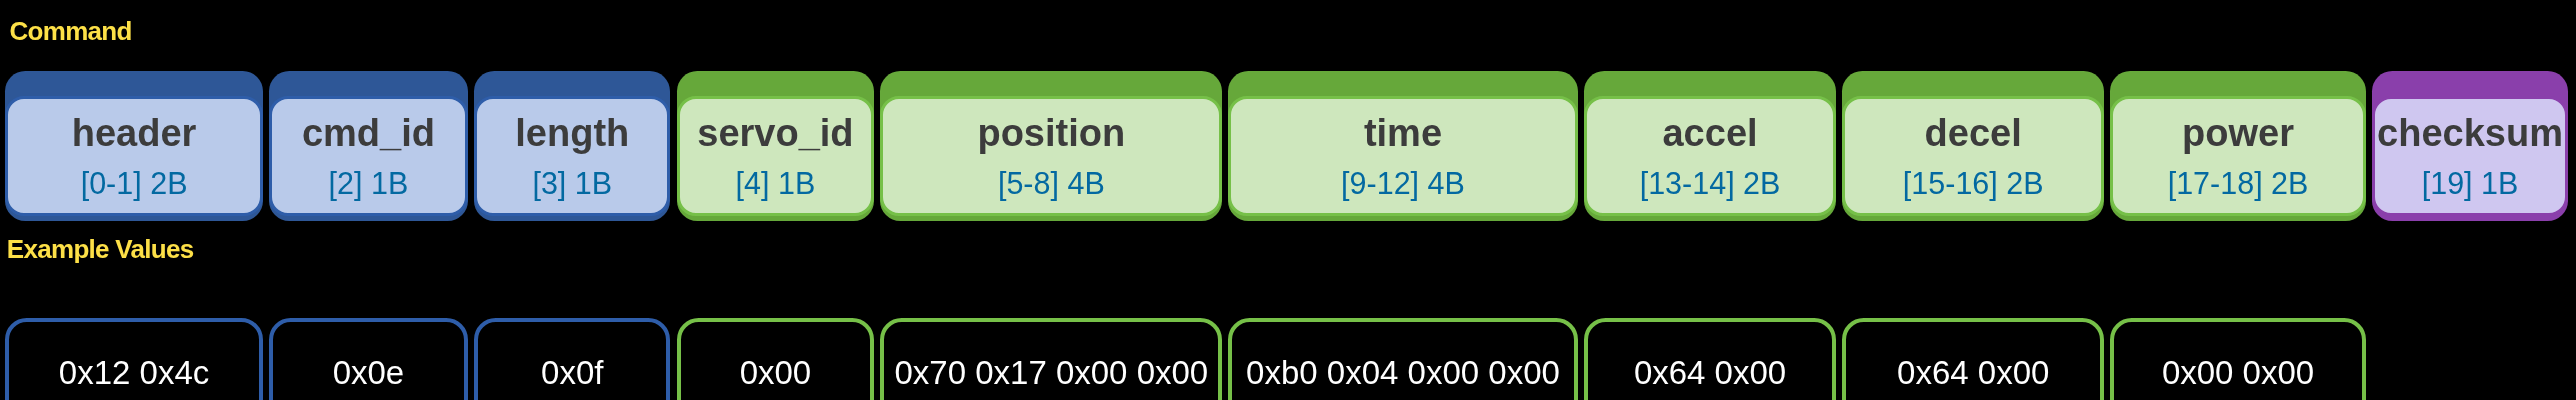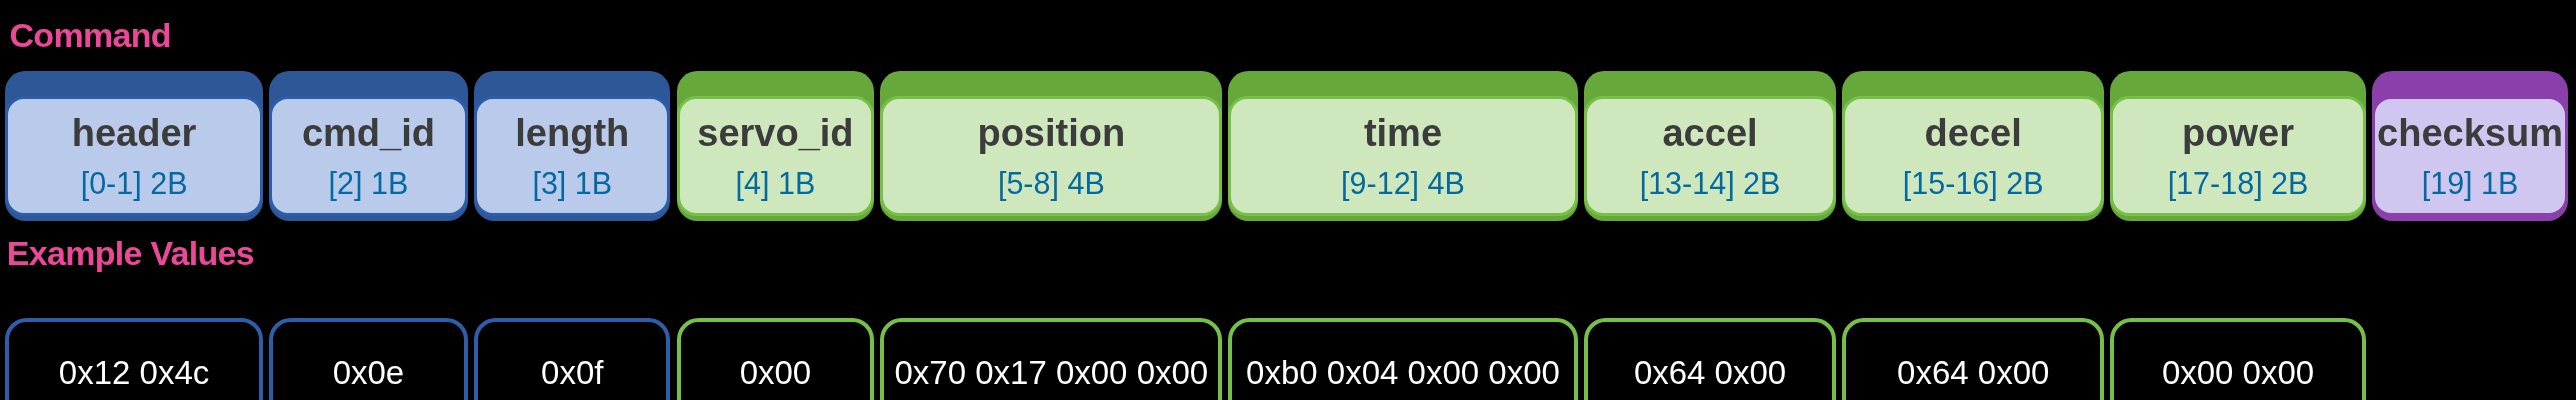--- a/index.html
+++ b/index.html
@@ -10,22 +10,22 @@
   .canvas {
     position: relative;
     width: 2576px;
     height: 400px;
     background: #000000;
     overflow: hidden;
     font-family: "Liberation Sans", "DejaVu Sans", sans-serif;
   }
   .section-title {
     position: absolute;
-    color: #ec4899;
-    font-size: 34px;
+    color: #fde047;
+    font-size: 26px;
     font-weight: 700;
     line-height: 1;
     letter-spacing: -0.7px;
     white-space: nowrap;
   }
   #command-title { left: 9.5px; top: 17.6px; }
   #example-title { left: 6.8px; top: 236px; text-align: center; }
 
   .row {
     position: absolute;

